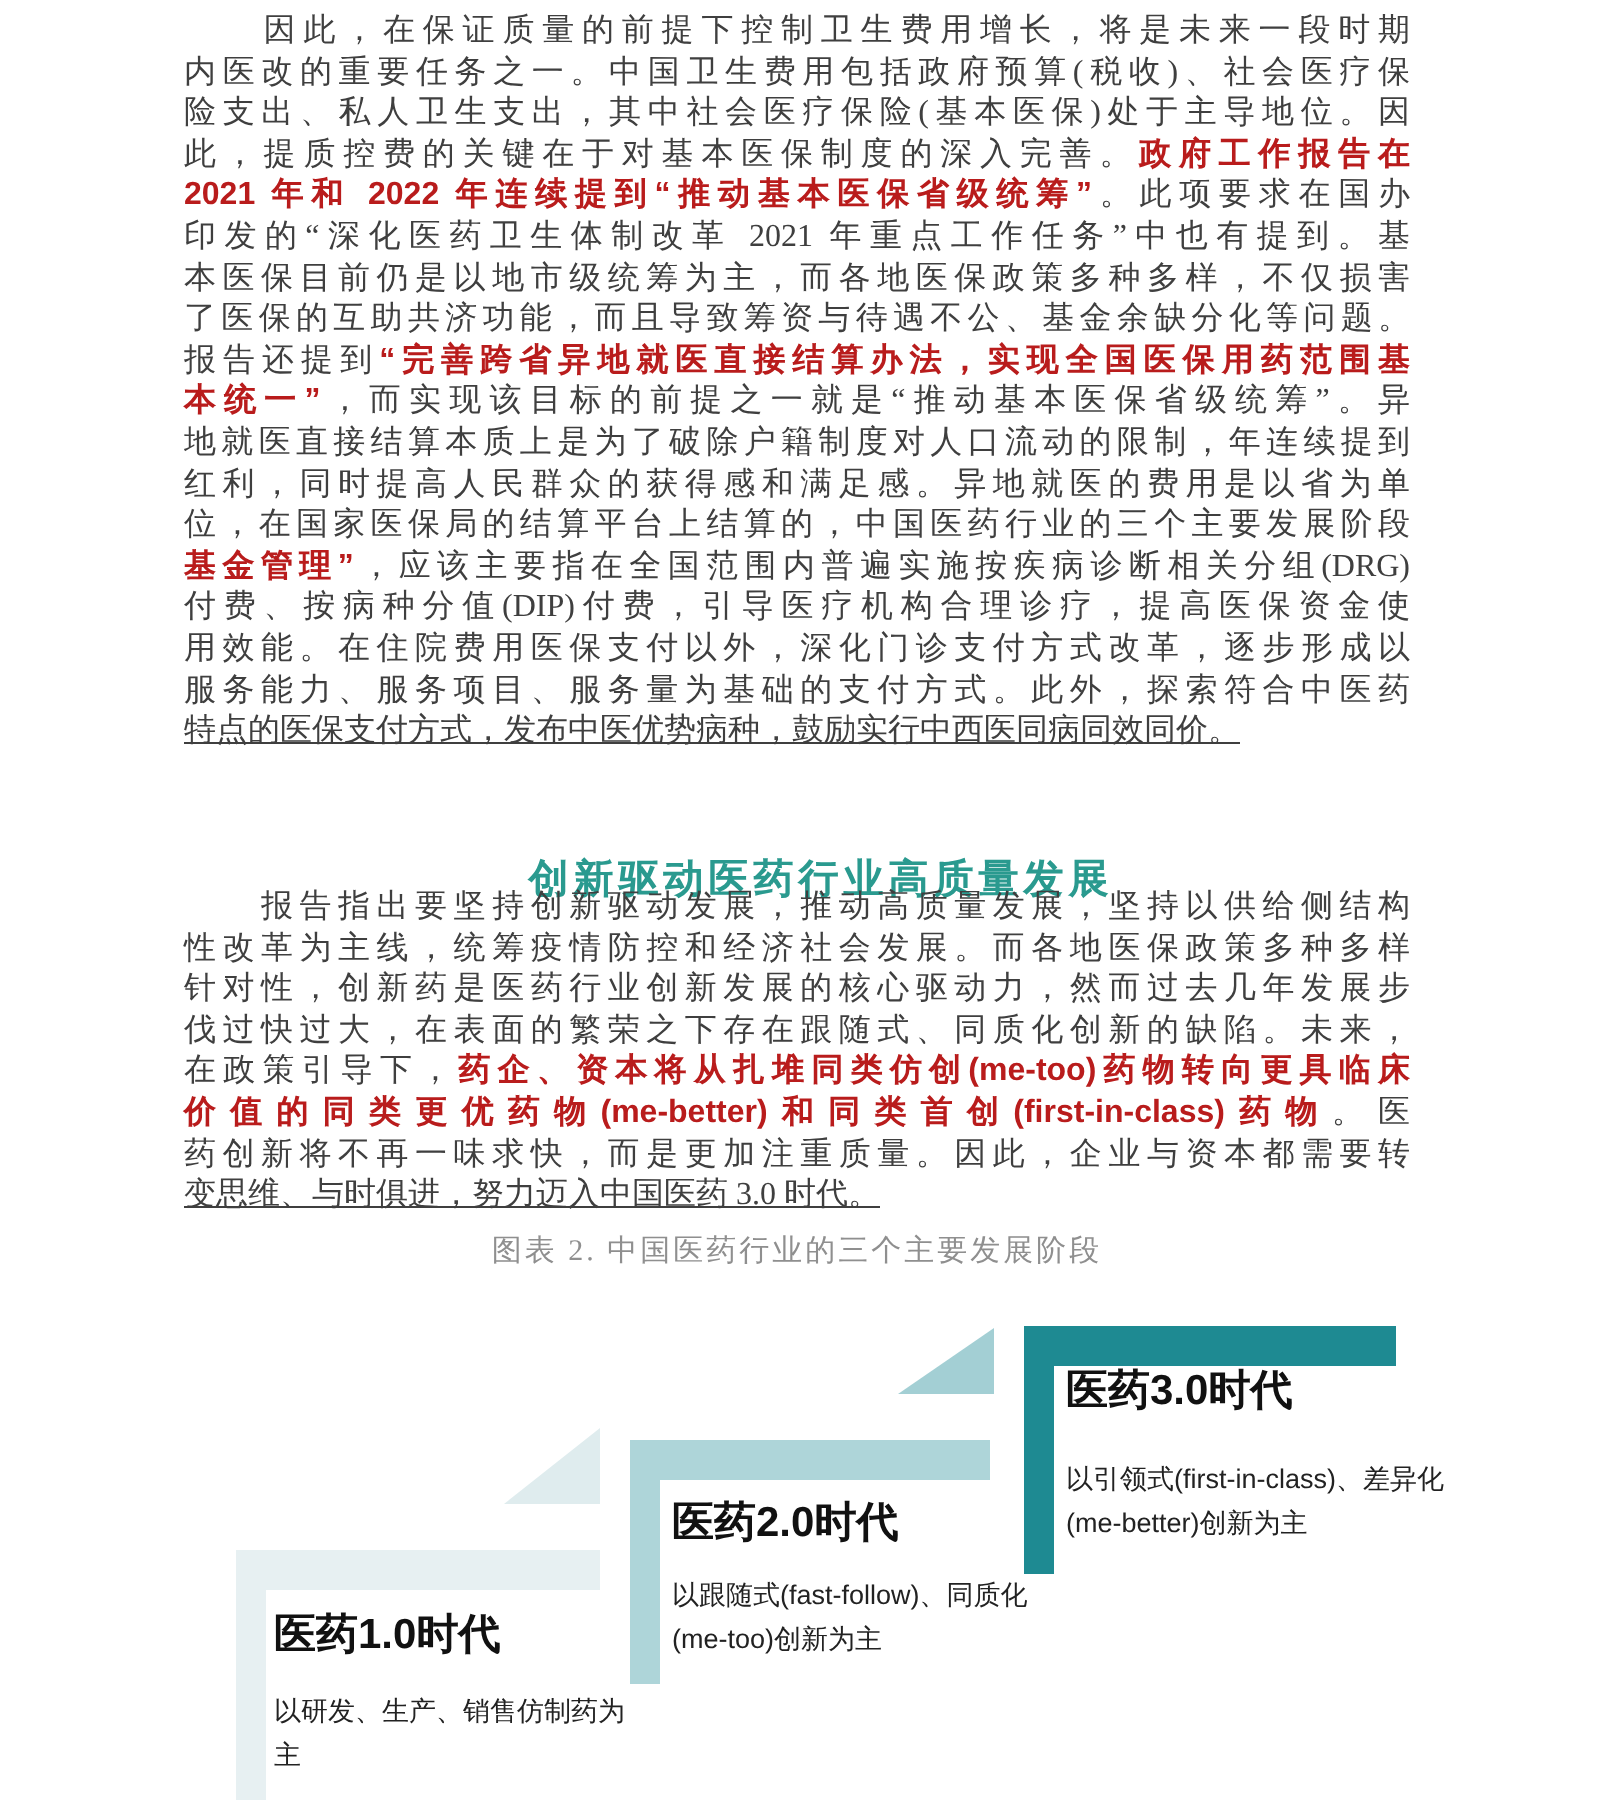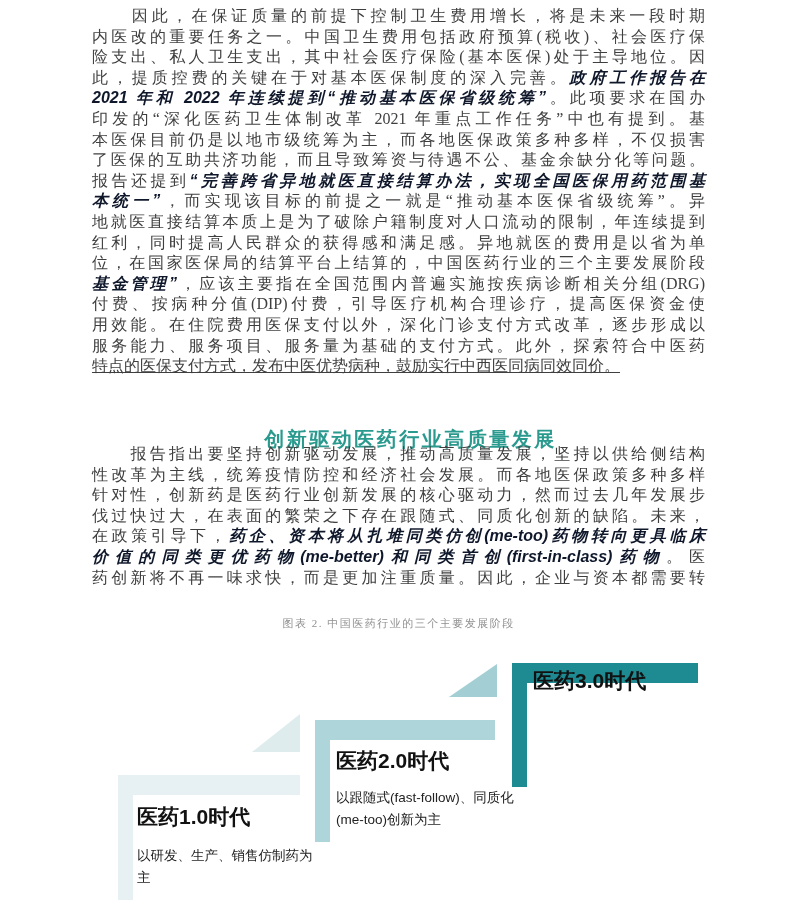--- a/index.html
+++ b/index.html
@@ -18,38 +18,37 @@
     line-height: 20.6px;
     color: #3f3f3f;
     text-align: justify;
     text-align-last: justify;
     white-space: normal;
   }
   .para .line.last { text-align-last: left; text-decoration: underline; }
   .para .line span.bold {
     font-family: "Liberation Sans", sans-serif;
     font-weight: 700;
-    color: #0f172a;
-    font-style: italic;
+    color: #b91c1c;
   }
   .heading {
     position: absolute;
     left: 92px; width: 613px; top: 414px;
     margin: 12px;
     text-align: center;
     font-size: 20px;
     font-weight: 700;
     letter-spacing: 2.5px;
     font-family: "Liberation Serif", serif;
   }
   .caption {
     position: absolute;
     left: 92px; width: 613px; top: 616px;
     text-align: center;
-    font-size: 11px;
+    font-size: 15px;
     letter-spacing: 1.5px;
     font-family: "Liberation Serif", serif;
   }
   .fig { position: absolute; inset: 0; }
   .fig .bar { position: absolute; }
   .fig .tri { position: absolute; clip-path: polygon(0 100%, 100% 0, 100% 100%); }
   .fig .stage-title {
     position: absolute;
     font-family: "Liberation Sans", sans-serif;
     font-weight: 700;
@@ -94,33 +93,35 @@
   <h2 class="heading" style="color: rgb(42, 154, 143);">创新驱动医药行业高质量发展</h2>
 
   <div class="textcol para" style="top:444px;">
       <div class="line"><span class="norm">　　报告指出要坚持创新驱动发展，推动高质量发展，坚持以供给侧结构</span></div>
       <div class="line"><span class="norm">性改革为主线，统筹疫情防控和经济社会发展。而各地医保政策多种多样</span></div>
       <div class="line"><span class="norm">针对性，创新药是医药行业创新发展的核心驱动力，然而过去几年发展步</span></div>
       <div class="line"><span class="norm">伐过快过大，在表面的繁荣之下存在跟随式、同质化创新的缺陷。未来，</span></div>
       <div class="line"><span class="norm">在政策引导下，</span><span class="bold">药企、资本将从扎堆同类仿创(me-too)药物转向更具临床</span></div>
       <div class="line"><span class="bold">价值的同类更优药物(me-better)和同类首创(first-in-class)药物</span><span class="norm">。医</span></div>
       <div class="line"><span class="norm">药创新将不再一味求快，而是更加注重质量。因此，企业与资本都需要转</span></div>
+      <div class="line last"><span class="norm">变思维、与时俱进，努力迈入中国医药 3.0 时代。</span></div>
     </div>
 
   <div class="caption" style="color: rgb(143, 143, 143);">图表 2. 中国医药行业的三个主要发展阶段</div>
 
   <div class="fig" id="figlayer">
       <div class="bar" style="left: 118px; top: 775px; width: 182px; height: 20px; background: rgb(231, 240, 242);"></div>
       <div class="bar" style="left: 118px; top: 775px; width: 15px; height: 125px; background: rgb(231, 240, 242);"></div>
       <div class="stage-title" style="left: 137px; top: 803px;">医药1.0时代</div>
       <div class="stage-desc" style="left: 137px; top: 845px; width: 176px;">以研发、生产、销售仿制药为主</div>
       <div class="tri" style="left: 252px; top: 714px; width: 48px; height: 38px; background: rgb(223, 236, 238);"></div>
       <div class="bar" style="left: 315px; top: 720px; width: 180px; height: 20px; background: rgb(174, 213, 217);"></div>
       <div class="bar" style="left: 315px; top: 720px; width: 15px; height: 122px; background: rgb(174, 213, 217);"></div>
       <div class="stage-title" style="left: 336px; top: 747px;">医药2.0时代</div>
       <div class="stage-desc" style="left: 336px; top: 787px; width: 178px;">以跟随式(fast-follow)、同质化(me-too)创新为主</div>
       <div class="tri" style="left: 449px; top: 664px; width: 48px; height: 33px; background: rgb(163, 207, 212);"></div>
       <div class="bar" style="left: 512px; top: 663px; width: 186px; height: 20px; background: rgb(30, 138, 146);"></div>
       <div class="bar" style="left: 512px; top: 663px; width: 15px; height: 124px; background: rgb(30, 138, 146);"></div>
-      <div class="stage-title" style="left: 533px; top: 667px;">医药3.0时代</div>
+      <div class="stage-title" style="left: 533px; top: 681px;">医药3.0时代</div>
+      <div class="stage-desc" style="left: 533px; top: 729px; width: 195px;">以引领式(first-in-class)、差异化(me-better)创新为主</div>
     </div>
 
 </div>
 
 </body></html>

